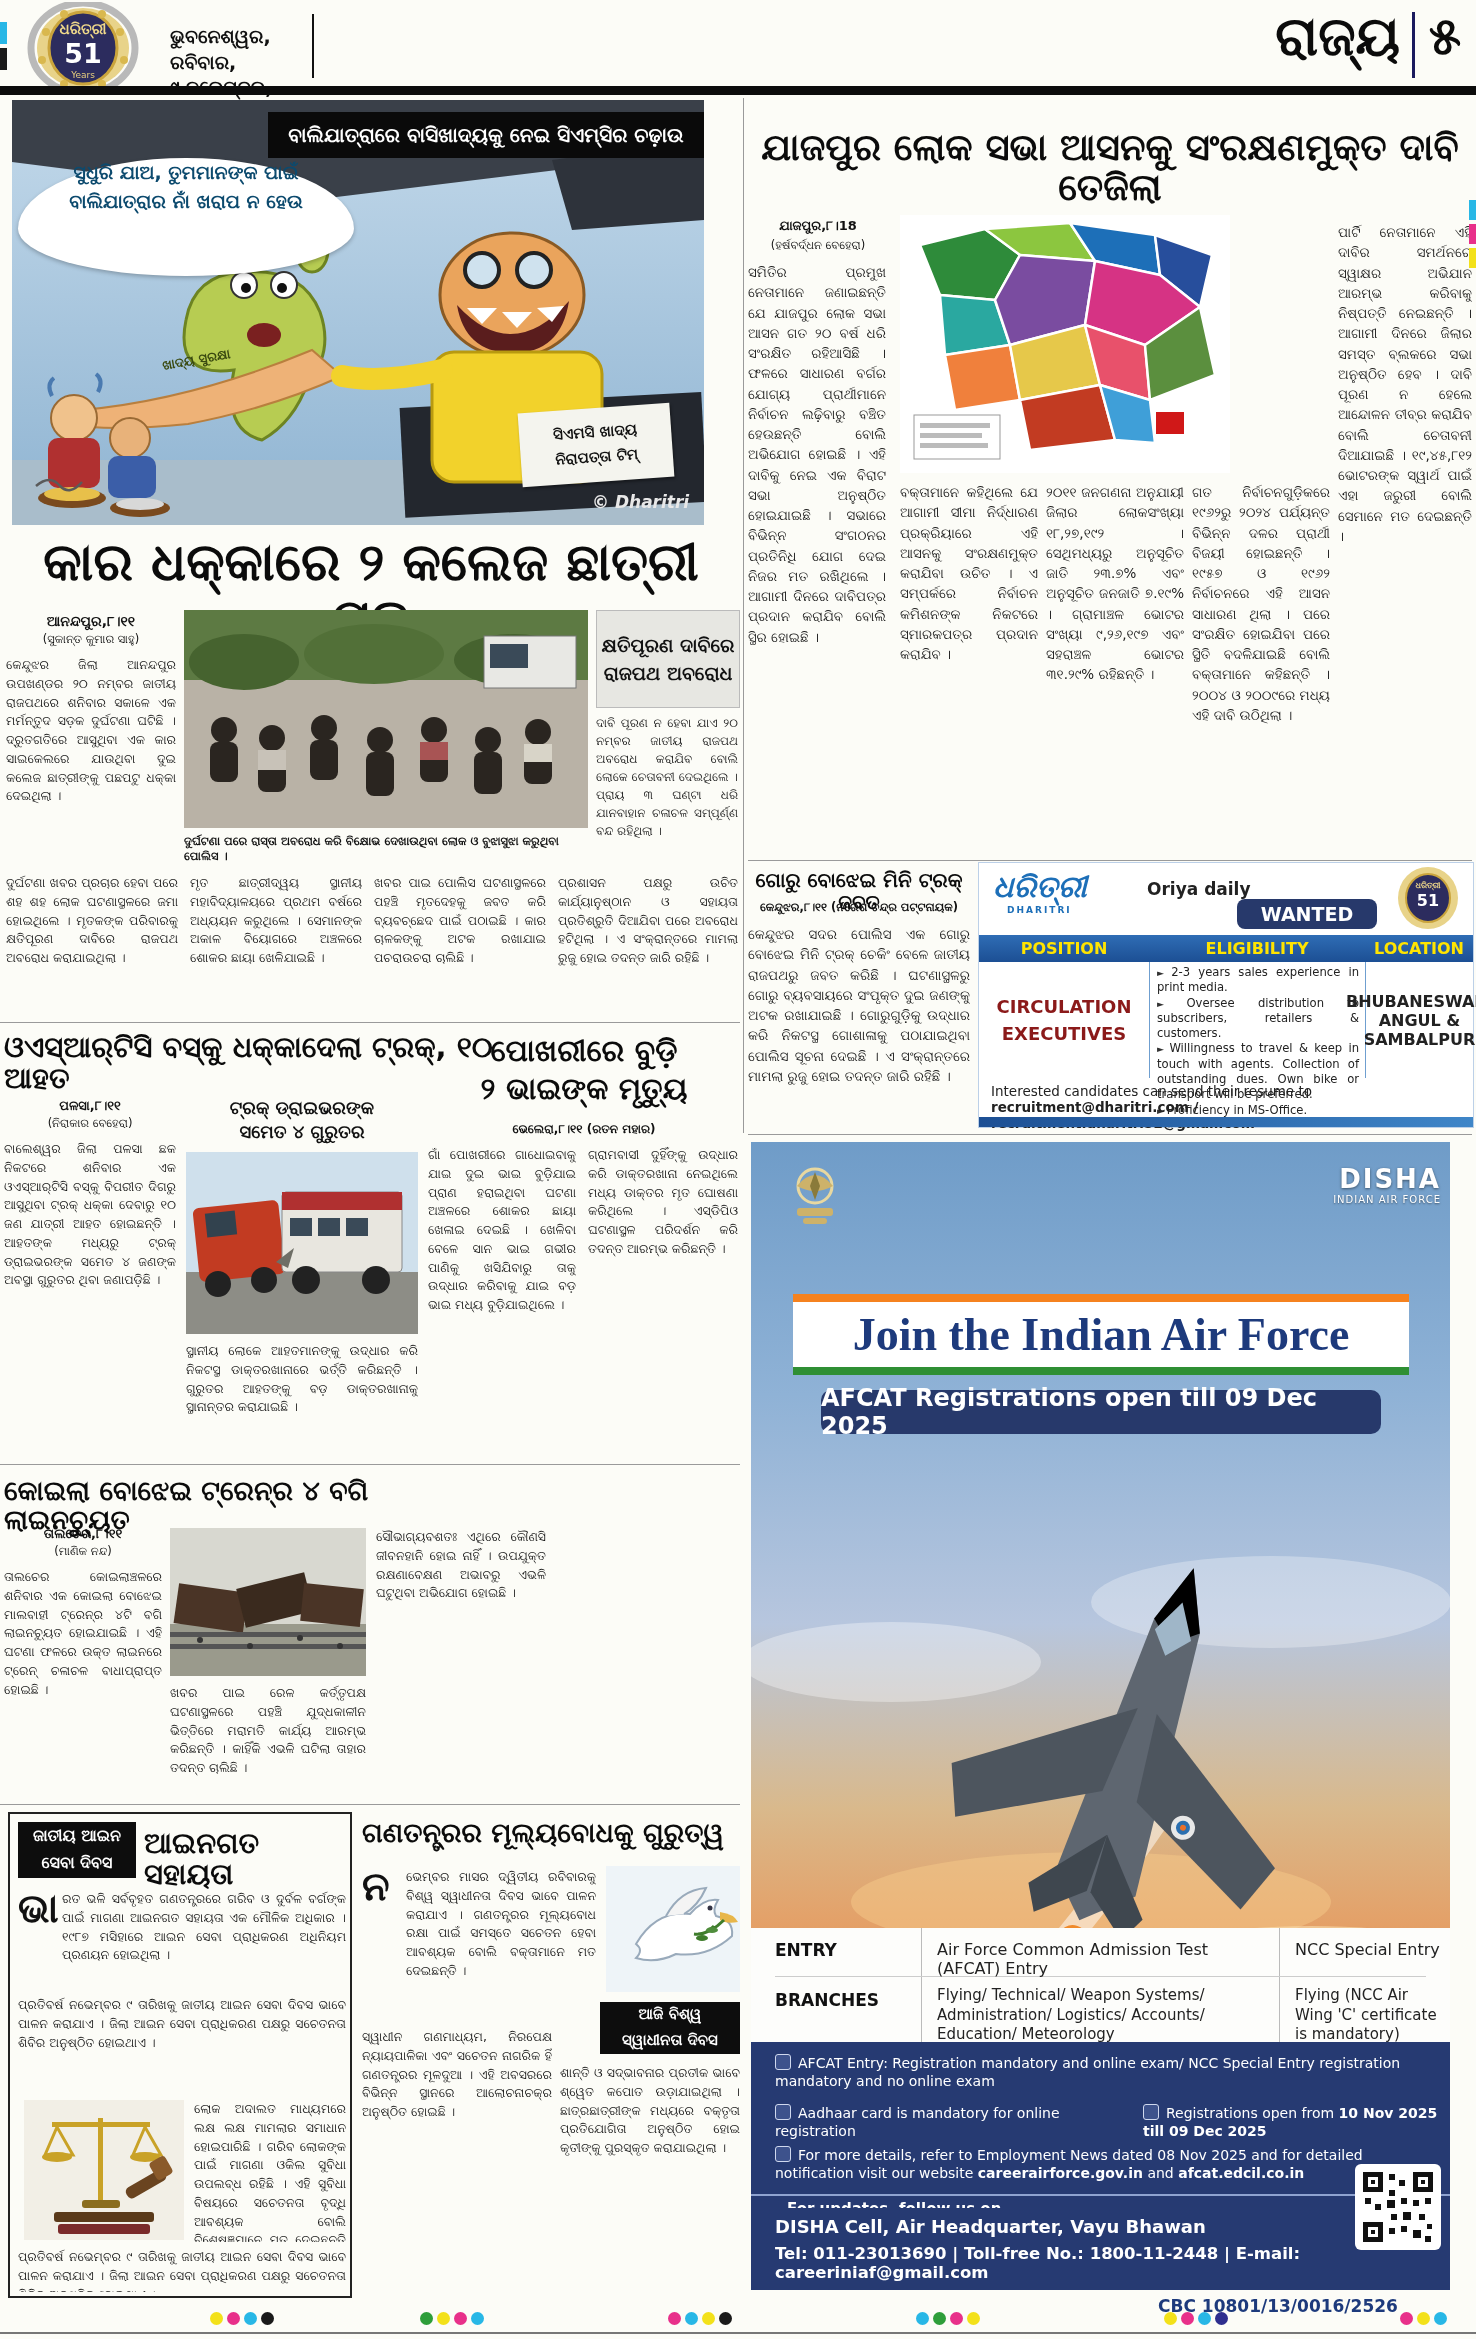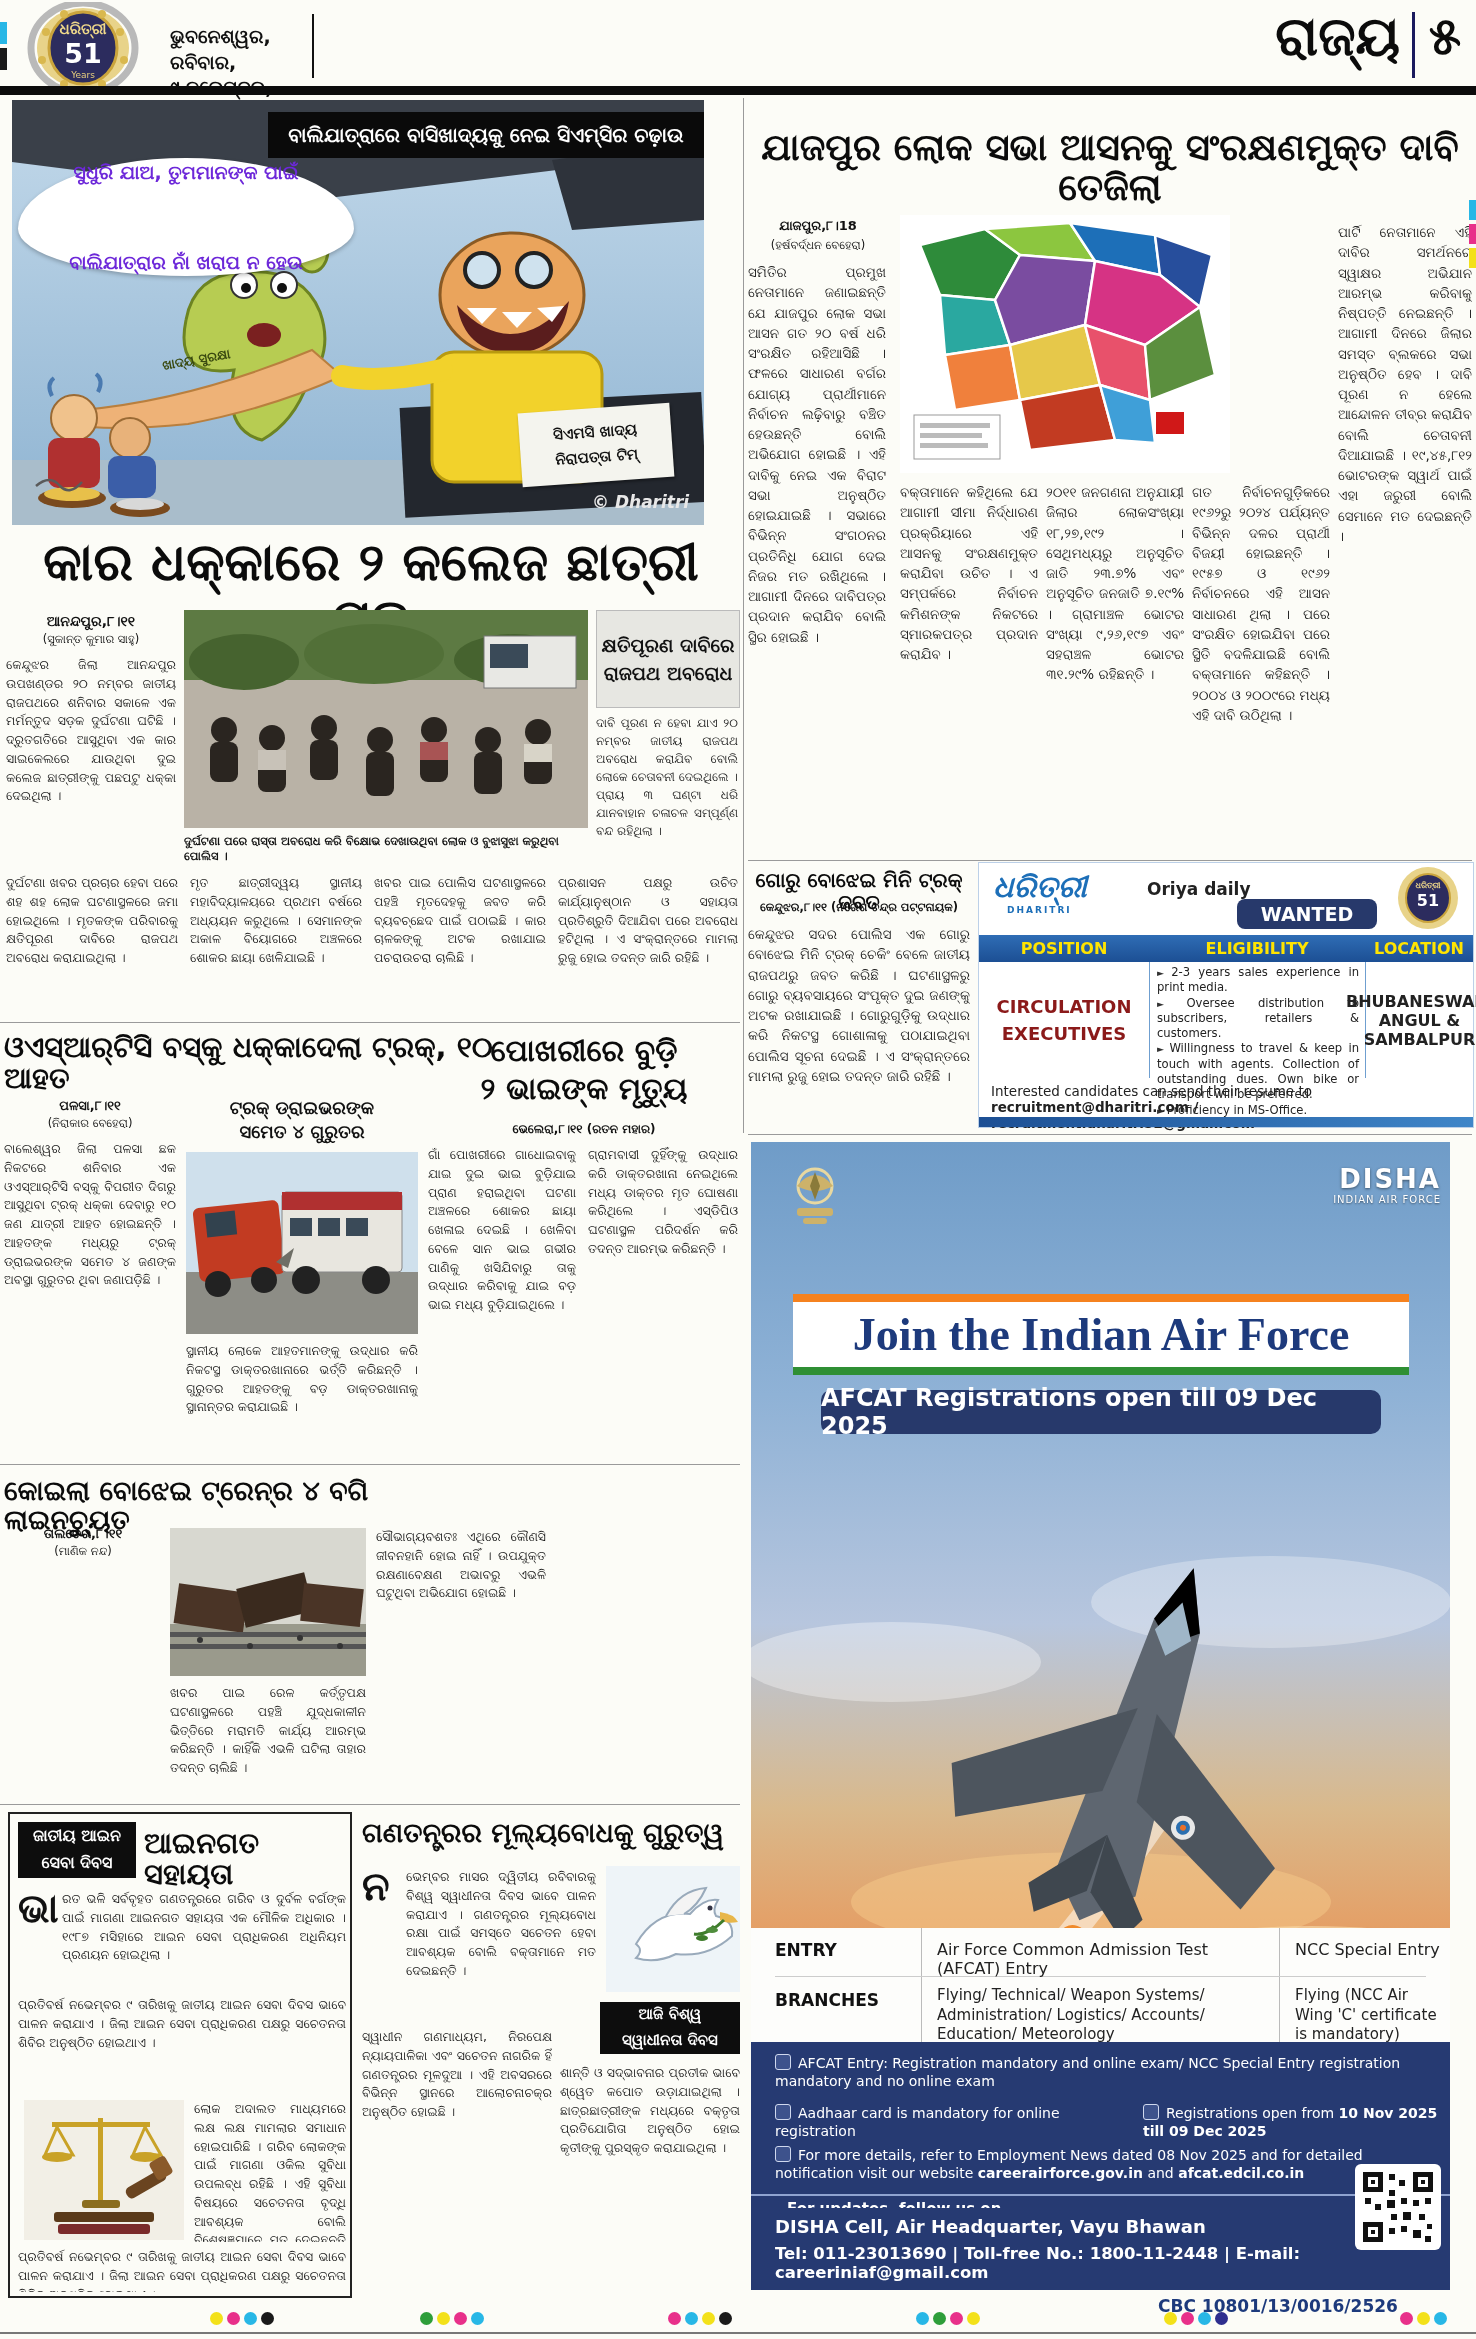--- a/index.html
+++ b/index.html
@@ -21,22 +21,22 @@
            font-size:16px;display:flex;align-items:center;}
   .wad-bullet{font-size:11.6px;line-height:1.32;text-align:justify;color:#222;}
   .wad-bullet:before{content:"► ";font-size:9px;color:#333;}
   
   .af-note{color:#fff;font-size:14px;line-height:1.3;}
   .nicon{display:inline-block;width:14px;height:14px;border:1.5px solid #cfd8ee;border-radius:3px;
          background:#3d528c;vertical-align:-2px;margin-right:7px;}
   .soc{display:inline-flex;align-items:center;justify-content:center;width:30px;height:30px;
        border-radius:50%;color:#fff;font-weight:bold;font-size:15px;margin-right:6px;}
   .speech{background:#fff;border-radius:50% 50% 50% 50%/60% 60% 40% 40%;
-          display:flex;flex-direction:column;justify-content:space-between;text-align:center;
-          font-weight:bold;font-size:19px;line-height:1.5;color:#6d28d9;
+          display:flex;flex-direction:column;justify-content:flex-start;text-align:center;
+          font-weight:bold;font-size:19px;line-height:1.5;color:#0c4a6e;
           box-shadow:0 2px 4px rgba(0,0,0,.25);}
 </style>
 </head>
 <body>
 
 <div class="page">
 
   <div class="abs" style="left:0;top:22px;width:7px;height:22px;background:#28b7e6;"></div>
   <div class="abs" style="left:0;top:48px;width:7px;height:22px;background:#1a1a1a;"></div>
 
@@ -302,20 +302,21 @@
   </div>
   <div class="abs dl" style="left:428px;top:1122px;width:312px;font-size:12px;">ଭେଲେରା,୮।୧୧ (ରତନ ମହାର)</div>
   <div class="abs bt" style="left:428px;top:1146px;width:148px;height:314px;overflow:hidden;font-size:12.5px;">ଗାଁ ପୋଖରୀରେ ଗାଧୋଇବାକୁ ଯାଇ ଦୁଇ ଭାଇ ବୁଡ଼ିଯାଇ ପ୍ରାଣ ହରାଇଥିବା ଘଟଣା ଅଞ୍ଚଳରେ ଶୋକର ଛାୟା ଖେଳାଇ ଦେଇଛି । ଖେଳିବା ବେଳେ ସାନ ଭାଇ ଗଭୀର ପାଣିକୁ ଖସିଯିବାରୁ ତାକୁ ଉଦ୍ଧାର କରିବାକୁ ଯାଇ ବଡ଼ ଭାଇ ମଧ୍ୟ ବୁଡ଼ିଯାଇଥିଲେ ।</div>
   <div class="abs bt" style="left:588px;top:1146px;width:150px;height:314px;overflow:hidden;font-size:12.5px;">ଗ୍ରାମବାସୀ ଦୁହିଁଙ୍କୁ ଉଦ୍ଧାର କରି ଡାକ୍ତରଖାନା ନେଇଥିଲେ ମଧ୍ୟ ଡାକ୍ତର ମୃତ ଘୋଷଣା କରିଥିଲେ । ଏସ୍‌ଡିପିଓ ଘଟଣାସ୍ଥଳ ପରିଦର୍ଶନ କରି ତଦନ୍ତ ଆରମ୍ଭ କରିଛନ୍ତି ।</div>
 
   <div class="abs rule-h" style="left:0;top:1464px;width:740px;"></div>
 
   <div class="abs hl" style="left:4px;top:1476px;width:494px;font-size:27px;">କୋଇଲା ବୋଝେଇ ଟ୍ରେନ୍‌ର ୪ ବଗି ଲାଇନଚ୍ୟୁତ</div>
   <div class="abs dl" style="left:4px;top:1526px;width:158px;">ତାଲଚେର,୮।୧୧</div>
   <div class="abs by" style="left:4px;top:1544px;width:158px;">(ମାଣିକ ନନ୍ଦ)</div>
+  <div class="abs bt" style="left:4px;top:1568px;width:158px;height:228px;overflow:hidden;font-size:12.5px;">ତାଲଚେର କୋଇଲାଞ୍ଚଳରେ ଶନିବାର ଏକ କୋଇଲା ବୋଝେଇ ମାଲବାହୀ ଟ୍ରେନ୍‌ର ୪ଟି ବଗି ଲାଇନଚ୍ୟୁତ ହୋଇଯାଇଛି । ଏହି ଘଟଣା ଫଳରେ ଉକ୍ତ ଲାଇନରେ ଟ୍ରେନ୍ ଚଳାଚଳ ବାଧାପ୍ରାପ୍ତ ହୋଇଛି ।</div>
 
   <div class="abs" style="left:170px;top:1528px;width:196px;height:148px;">
     <svg width="196" height="148" viewBox="0 0 196 148">
       <rect width="196" height="148" fill="#d8d8d0"></rect>
       <rect y="96" width="196" height="52" fill="#9a9a8c"></rect>
       <rect x="6" y="60" width="70" height="40" fill="#4a3426" transform="rotate(8 41 80)"></rect>
       <rect x="70" y="52" width="70" height="40" fill="#3a2a1e" transform="rotate(-14 105 72)"></rect>
       <rect x="132" y="58" width="60" height="38" fill="#4a3426" transform="rotate(6 162 77)"></rect>
       <rect x="0" y="104" width="196" height="5" fill="#555"></rect>
       <rect x="0" y="116" width="196" height="5" fill="#555"></rect>

